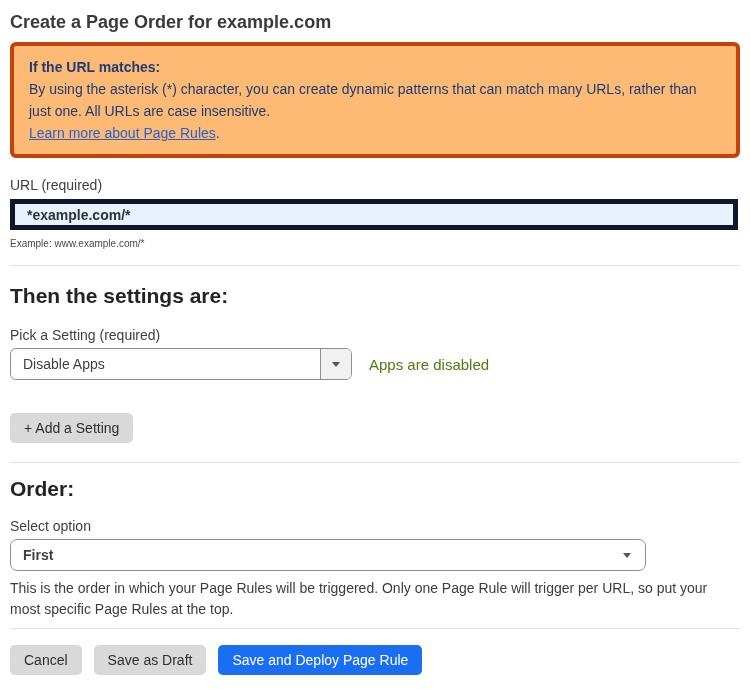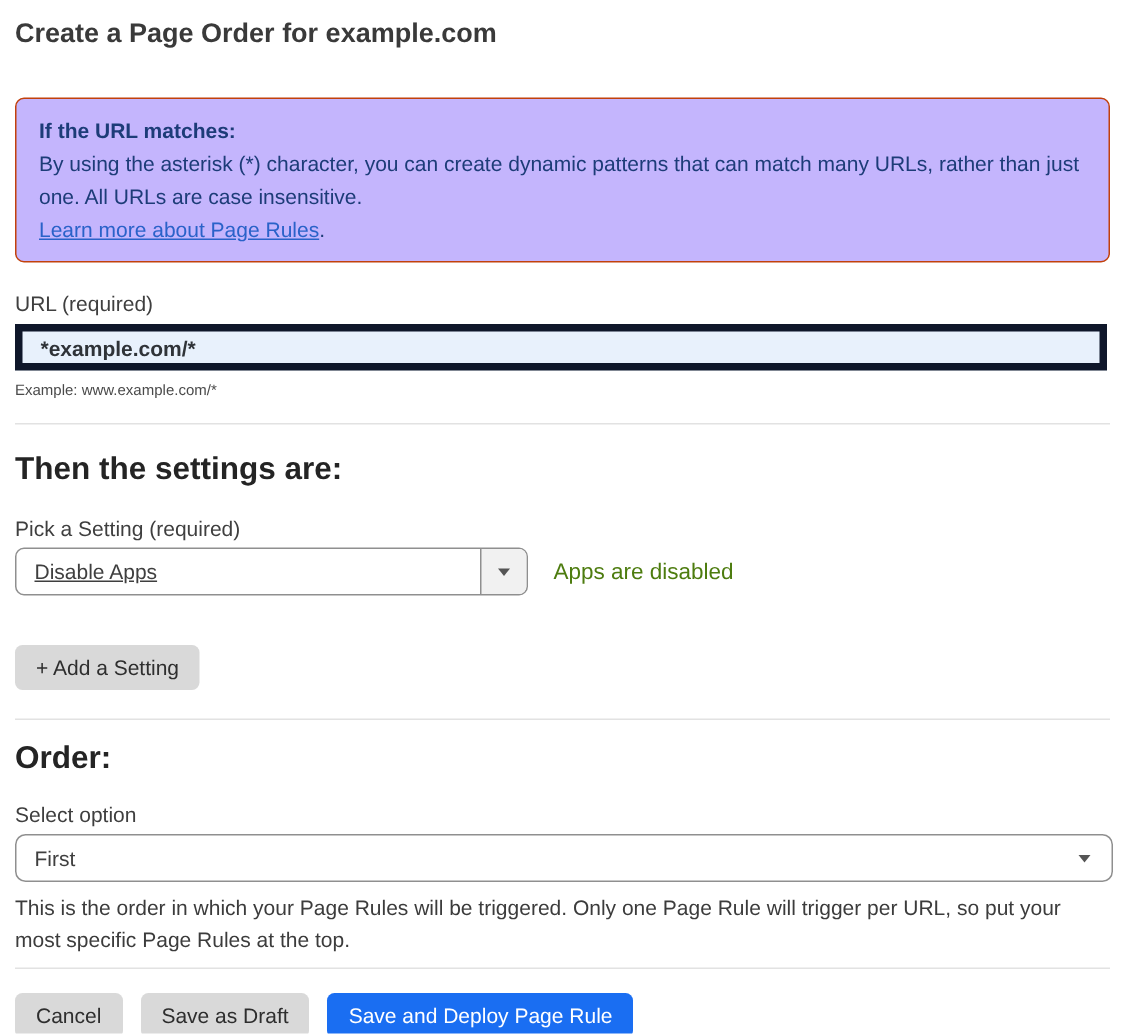--- a/index.html
+++ b/index.html
@@ -12,23 +12,23 @@
   }
   .page-title {
     font-size: 18px;
     line-height: 25px;
     font-weight: 700;
     color: #3a3a3a;
     margin-top: 2px;
   }
   
   .info-box {
-    margin-top: 30px;
-    background: #c4b5fd;
-    border: 1px solid #c2410c;
+    margin-top: 7px;
+    background: #fdba74;
+    border: 4px solid #c2410c;
     border-radius: 6px;
     padding: 10px 15px;
     color: #1d3c78;
     font-size: 14px;
     line-height: 22px;
   }
   .info-heading { font-weight: 700; }
   .info-link {
     color: #2a62c9;
     text-decoration: underline;
@@ -96,21 +96,20 @@
     display: flex;
     align-items: center;
     cursor: pointer;
     overflow: hidden;
   }
   .setting-select .select-value {
     flex: 1;
     padding: 0 12px;
     font-size: 14px;
     color: #3f3f3f;
-    text-decoration: underline;
   }
   .select-caret-btn {
     width: 31px;
     height: 100%;
     background: #f1f1f1;
     border-left: 1px solid #8f8f8f;
     display: flex;
     align-items: center;
     justify-content: center;
     cursor: pointer;
@@ -138,28 +137,29 @@
     font-size: 14px;
     cursor: pointer;
     line-height: 30px;
   }
   .btn-gray { background: #d9d9d9; color: #2e2e2e; }
   .btn-blue { background: #1a6ef2; color: #ffffff; }
   .add-setting { margin-top: 33px; }
   
   .order-select {
     margin-top: 5px;
-    width: 732px;
+    width: 636px;
     height: 32px;
     border: 1px solid #8f8f8f;
     border-radius: 7px;
     background: #ffffff;
     display: flex;
     align-items: center;
     cursor: pointer;
+    font-weight: bold;
   }
   .order-select .select-value {
     flex: 1;
     padding: 0 12px;
     font-size: 14px;
     color: #3f3f3f;
   }
   .order-select .caret { margin-right: 14px; }
   .order-helper {
     margin-top: 7px;

